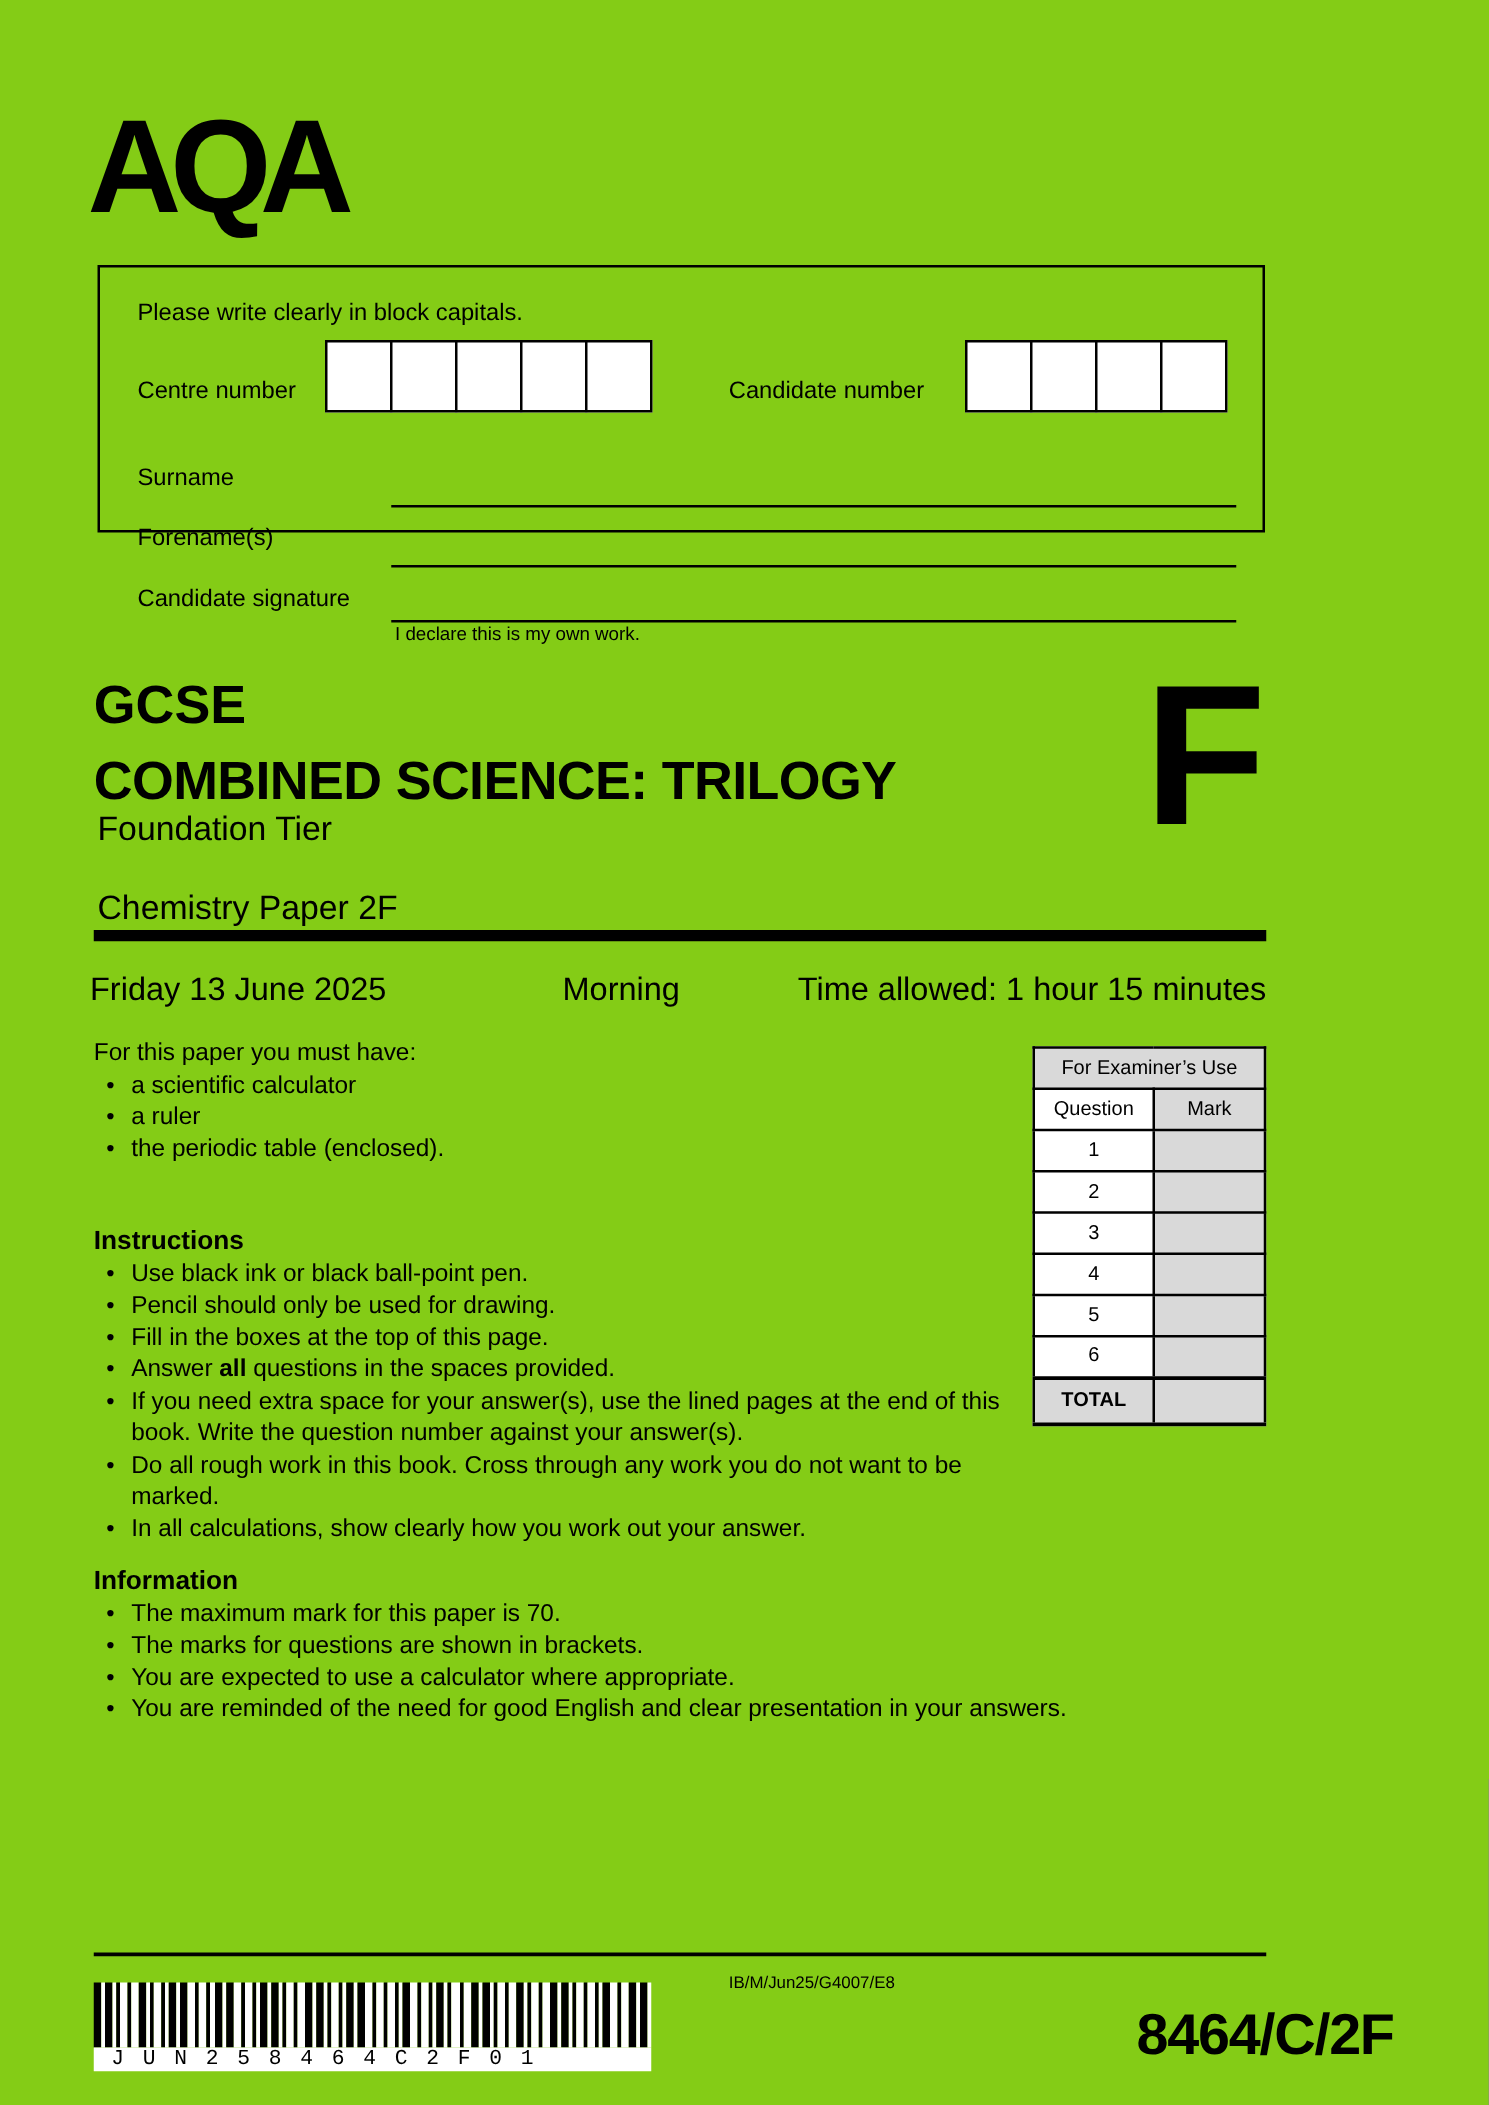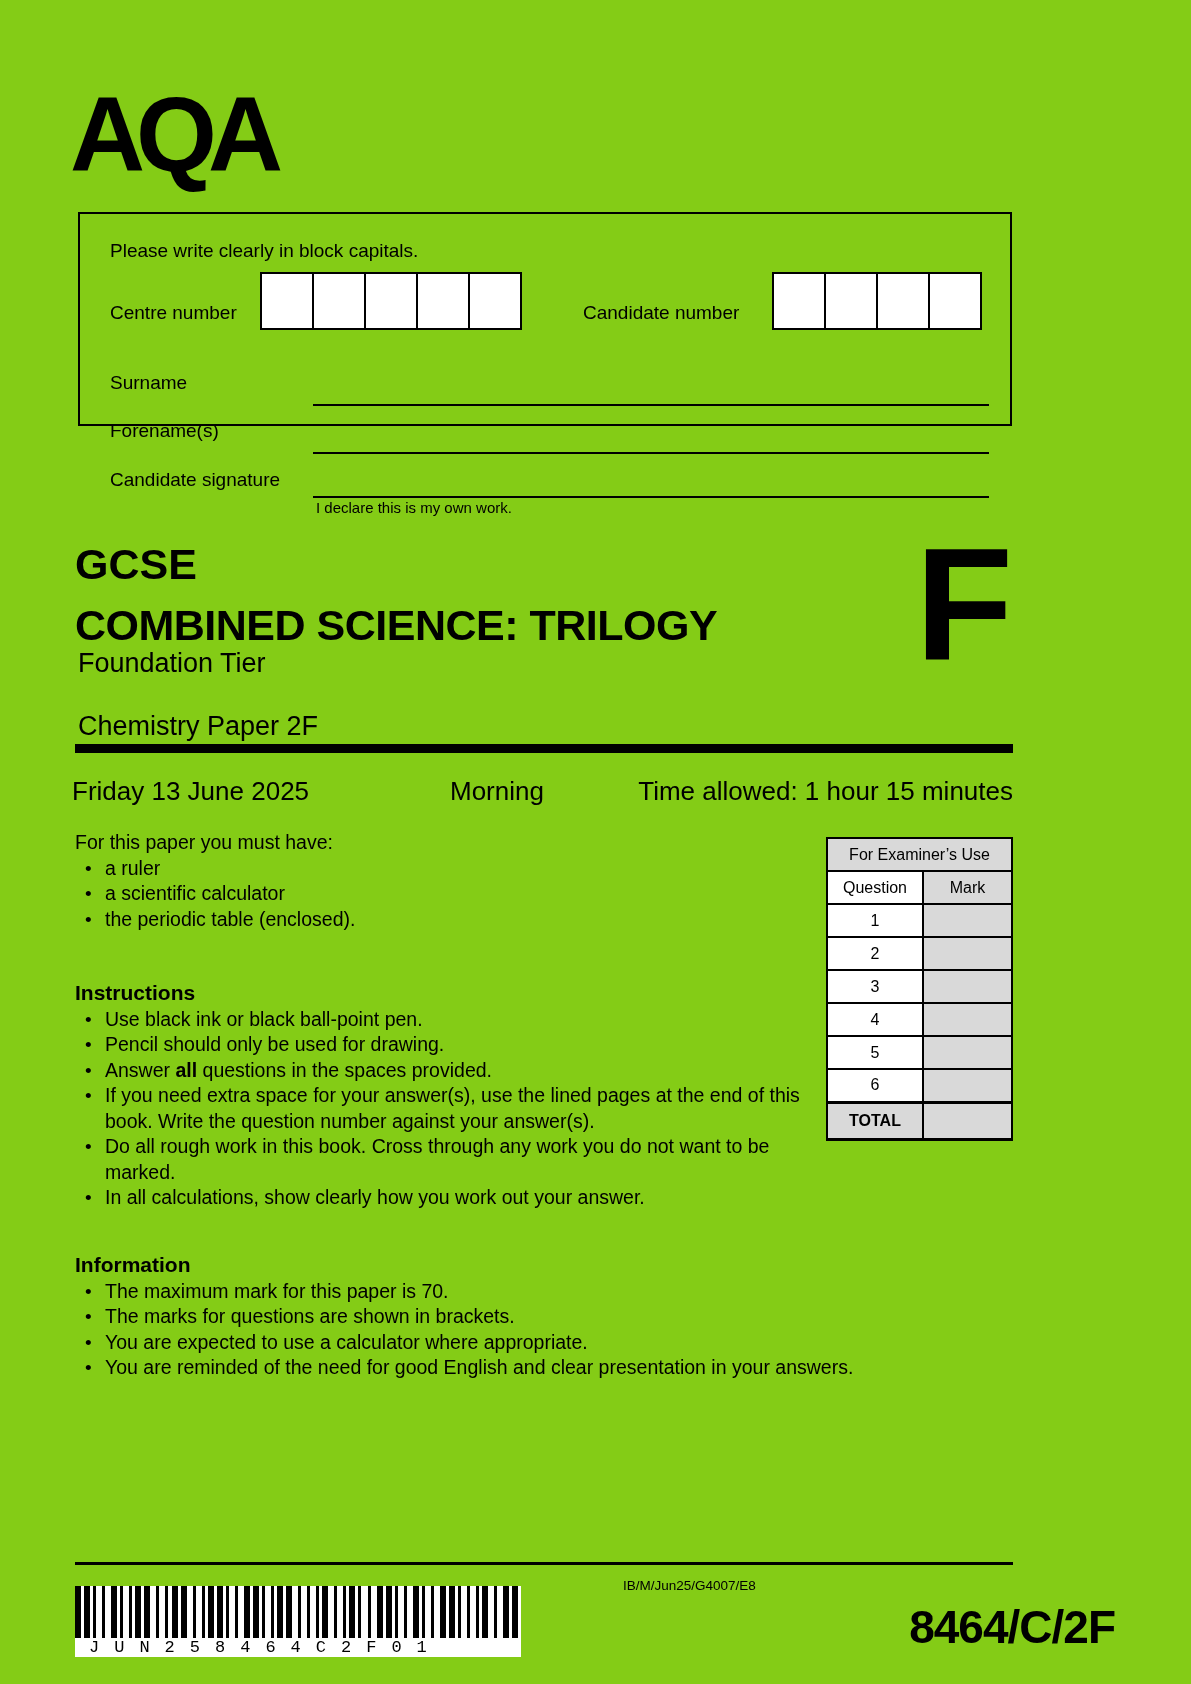--- a/index.html
+++ b/index.html
@@ -114,21 +114,21 @@
   .barcode-bars div { height: 100%; }
   .barcode-text {
     position: absolute; left: 75px; top: 1638px;
     width: 446px;
     font-family: "Liberation Mono", monospace;
     font-size: 17px;
     letter-spacing: 15px;
     padding-left: 14px;
     background: #fff;
   }
-  .ib-ref { position: absolute; left: 583px; top: 1578px; font-size: 13.5px; margin-left: 40px; }
+  .ib-ref { position: absolute; left: 583px; top: 1578px; font-size: 13.5px; }
   .exam-code { position: absolute; right: 76px; top: 1600px; font-size: 46px; font-weight: 700; letter-spacing: -1px; }
 </style>
 </head>
 <body>
 
 <div class="page">
 
   <div class="logo">AQA</div>
 
   <div class="cand-box">
@@ -171,22 +171,22 @@
 
   <div class="session">
     <span class="s-date">Friday 13 June 2025</span>
     <span class="s-morning">Morning</span>
     <span class="s-time">Time allowed: 1 hour 15 minutes</span>
   </div>
 
   <div class="block materials-block">
     <div>For this paper you must have:</div>
     <ul>
+      <li>a scientific calculator</li>
       <li>a ruler</li>
-      <li>a scientific calculator</li>
       <li>the periodic table (enclosed).</li>
     </ul>
   </div>
 
   <table class="exam-table">
     <tbody>
       <tr>
           <td class="title-cell" colspan="2">For Examiner’s Use</td>
         </tr>
       <tr>
@@ -222,20 +222,21 @@
         <td></td>
       </tr>
     </tbody>
   </table>
 
   <div class="block instructions-block">
     <h3>Instructions</h3>
     <ul>
       <li>Use black ink or black ball-point pen.</li>
       <li>Pencil should only be used for drawing.</li>
+      <li>Fill in the boxes at the top of this page.</li>
       <li><span>Answer </span><b>all</b><span> questions in the spaces provided.</span></li>
       <li>If you need extra space for your answer(s), use the lined pages at the end of this book.  Write the question number against your answer(s).</li>
       <li>Do all rough work in this book.  Cross through any work you do not want to be marked.</li>
       <li>In all calculations, show clearly how you work out your answer.</li>
     </ul>
   </div>
 
   <div class="block information-block">
     <h3>Information</h3>
     <ul>

